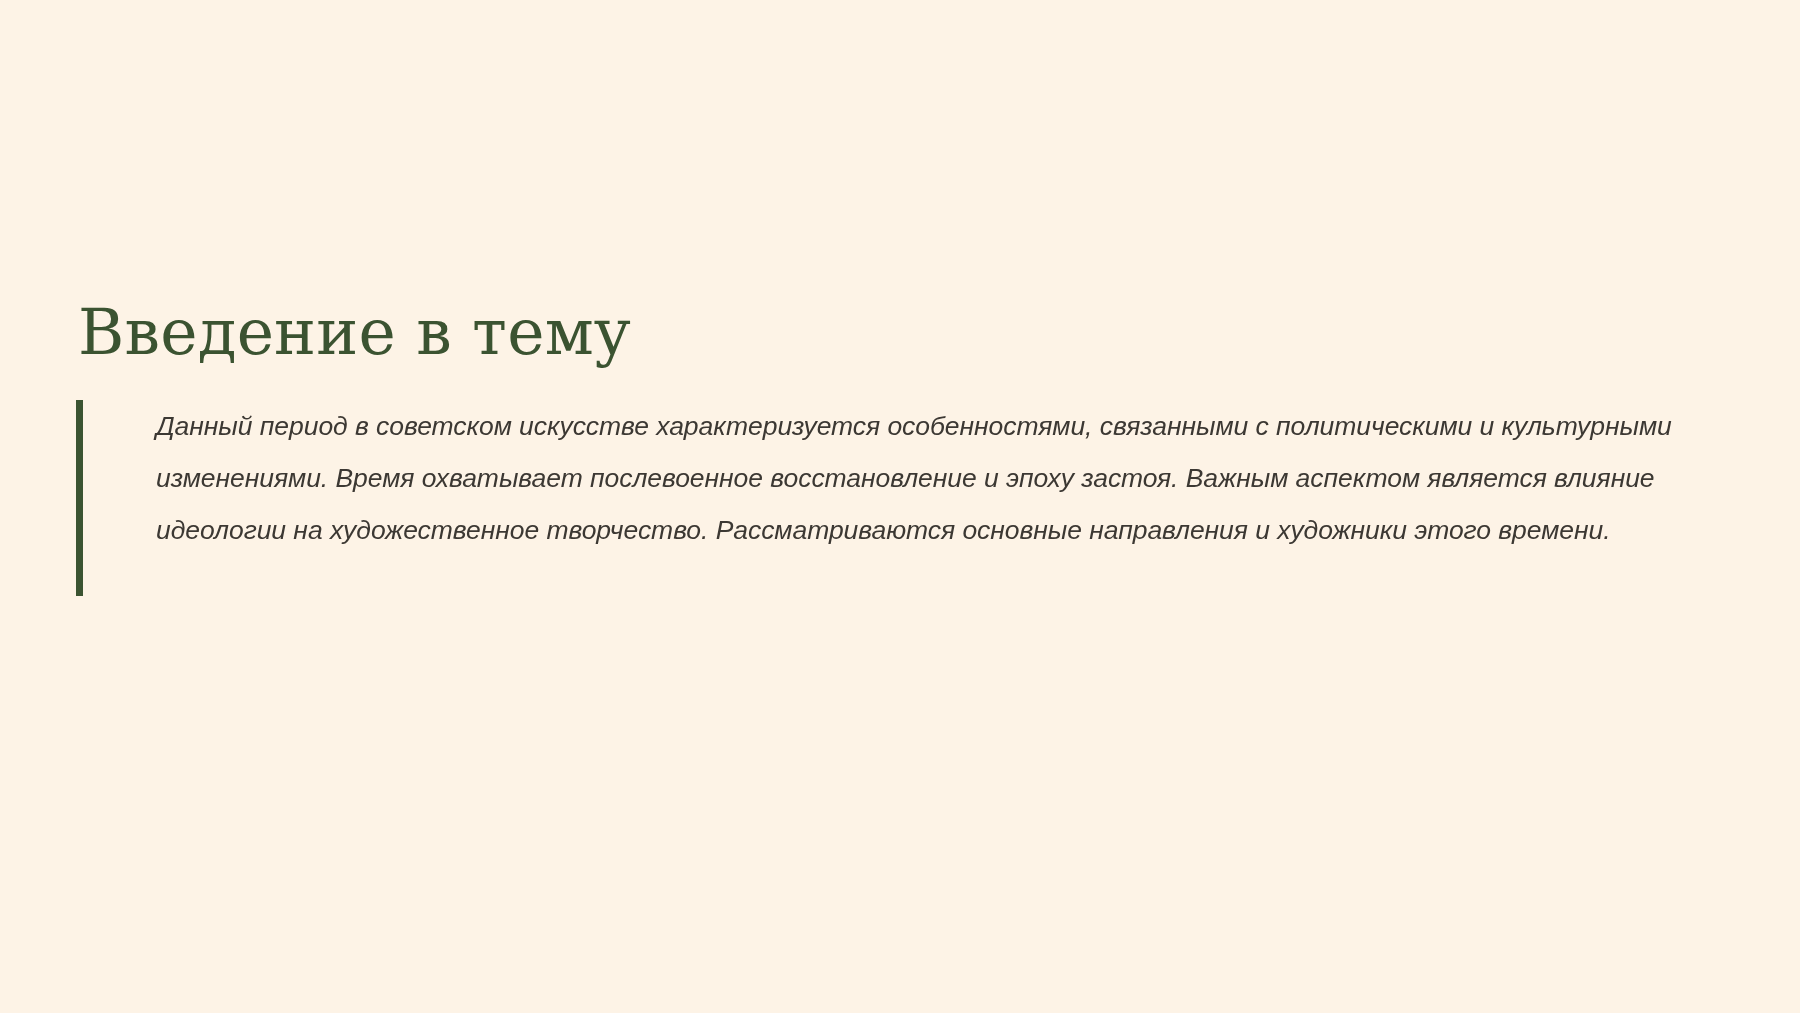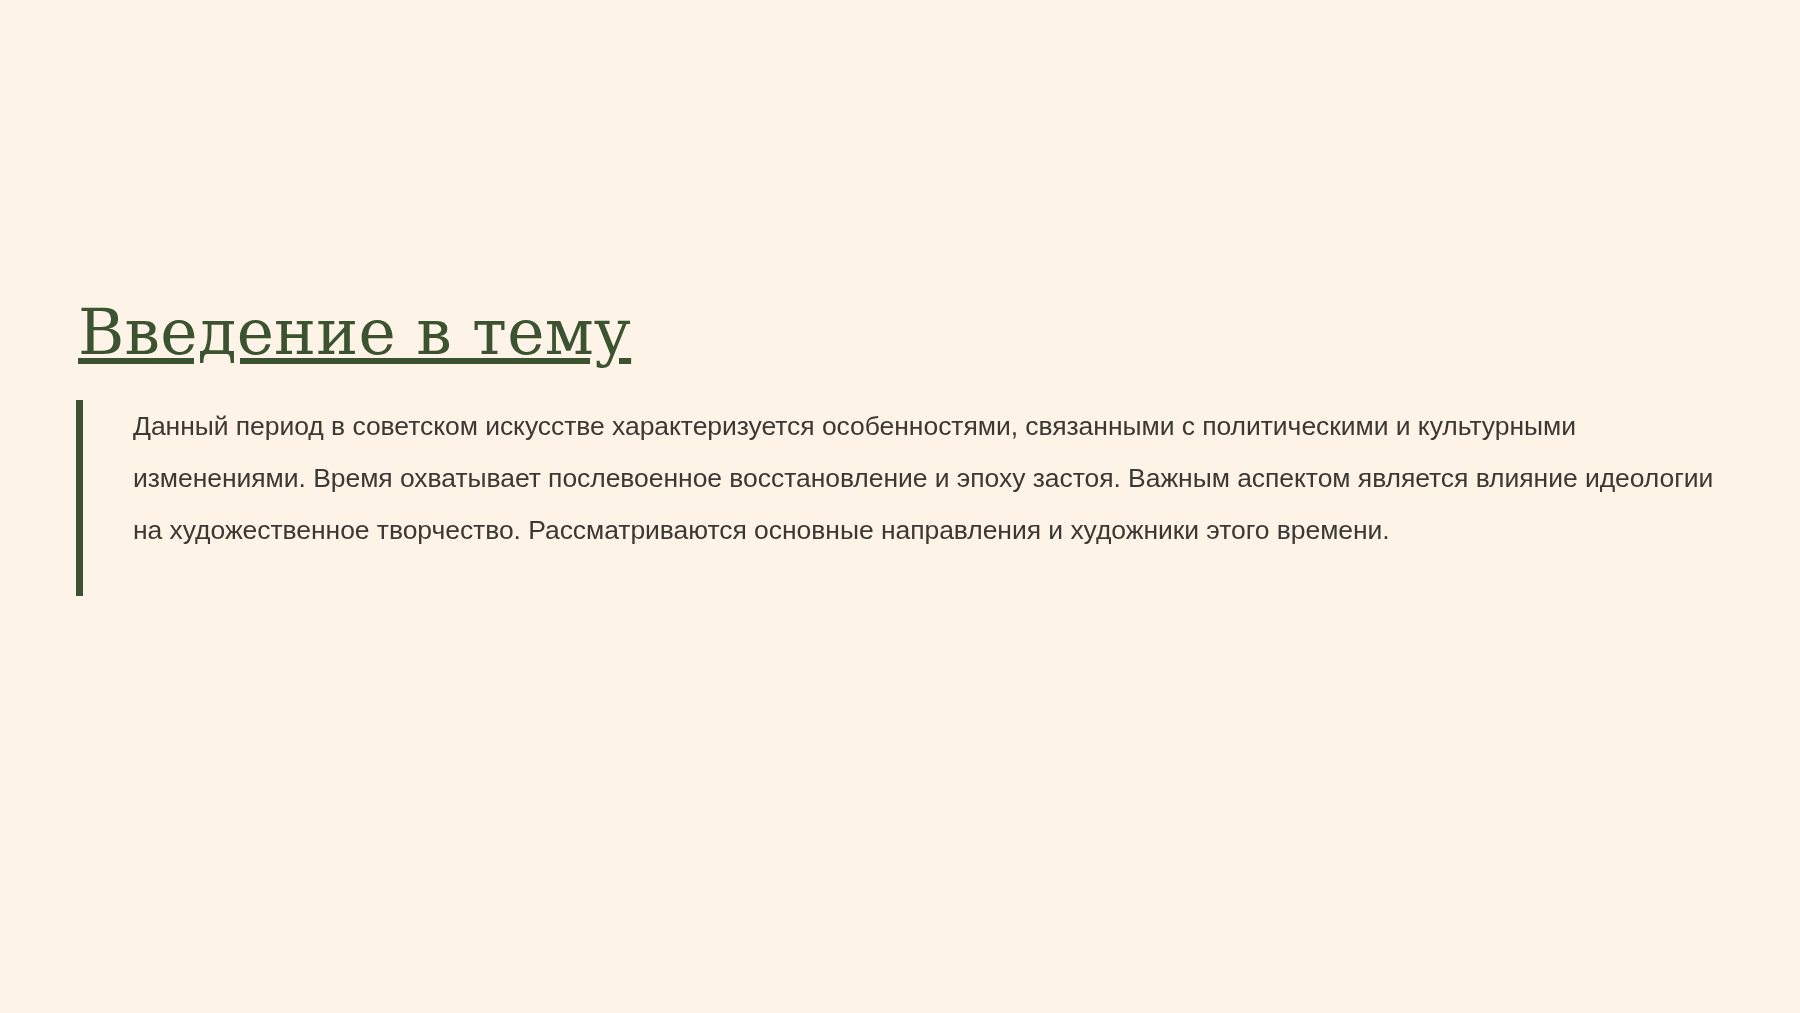--- a/index.html
+++ b/index.html
@@ -34,28 +34,28 @@
   .slide-title {
     margin: 0;
     padding: 0 0 0 2px;
     font-family: "DejaVu Serif", "Liberation Serif", serif;
     font-size: 63px;
     font-weight: 400;
     line-height: 1.16;
     letter-spacing: 0.2px;
     color: #3b5331;
     white-space: nowrap;
-    text-decoration: underline;
   }
 
   .body-wrap {
     position: relative;
     margin-top: 31px;
-    padding-left: 57px;
+    padding-left: 80px;
     min-height: 196px;
+    font-style: italic;
   }
 
   .accent-bar {
     position: absolute;
     left: 0;
     top: 0;
     width: 7px;
     height: 196px;
     background: #3b5331;
   }

